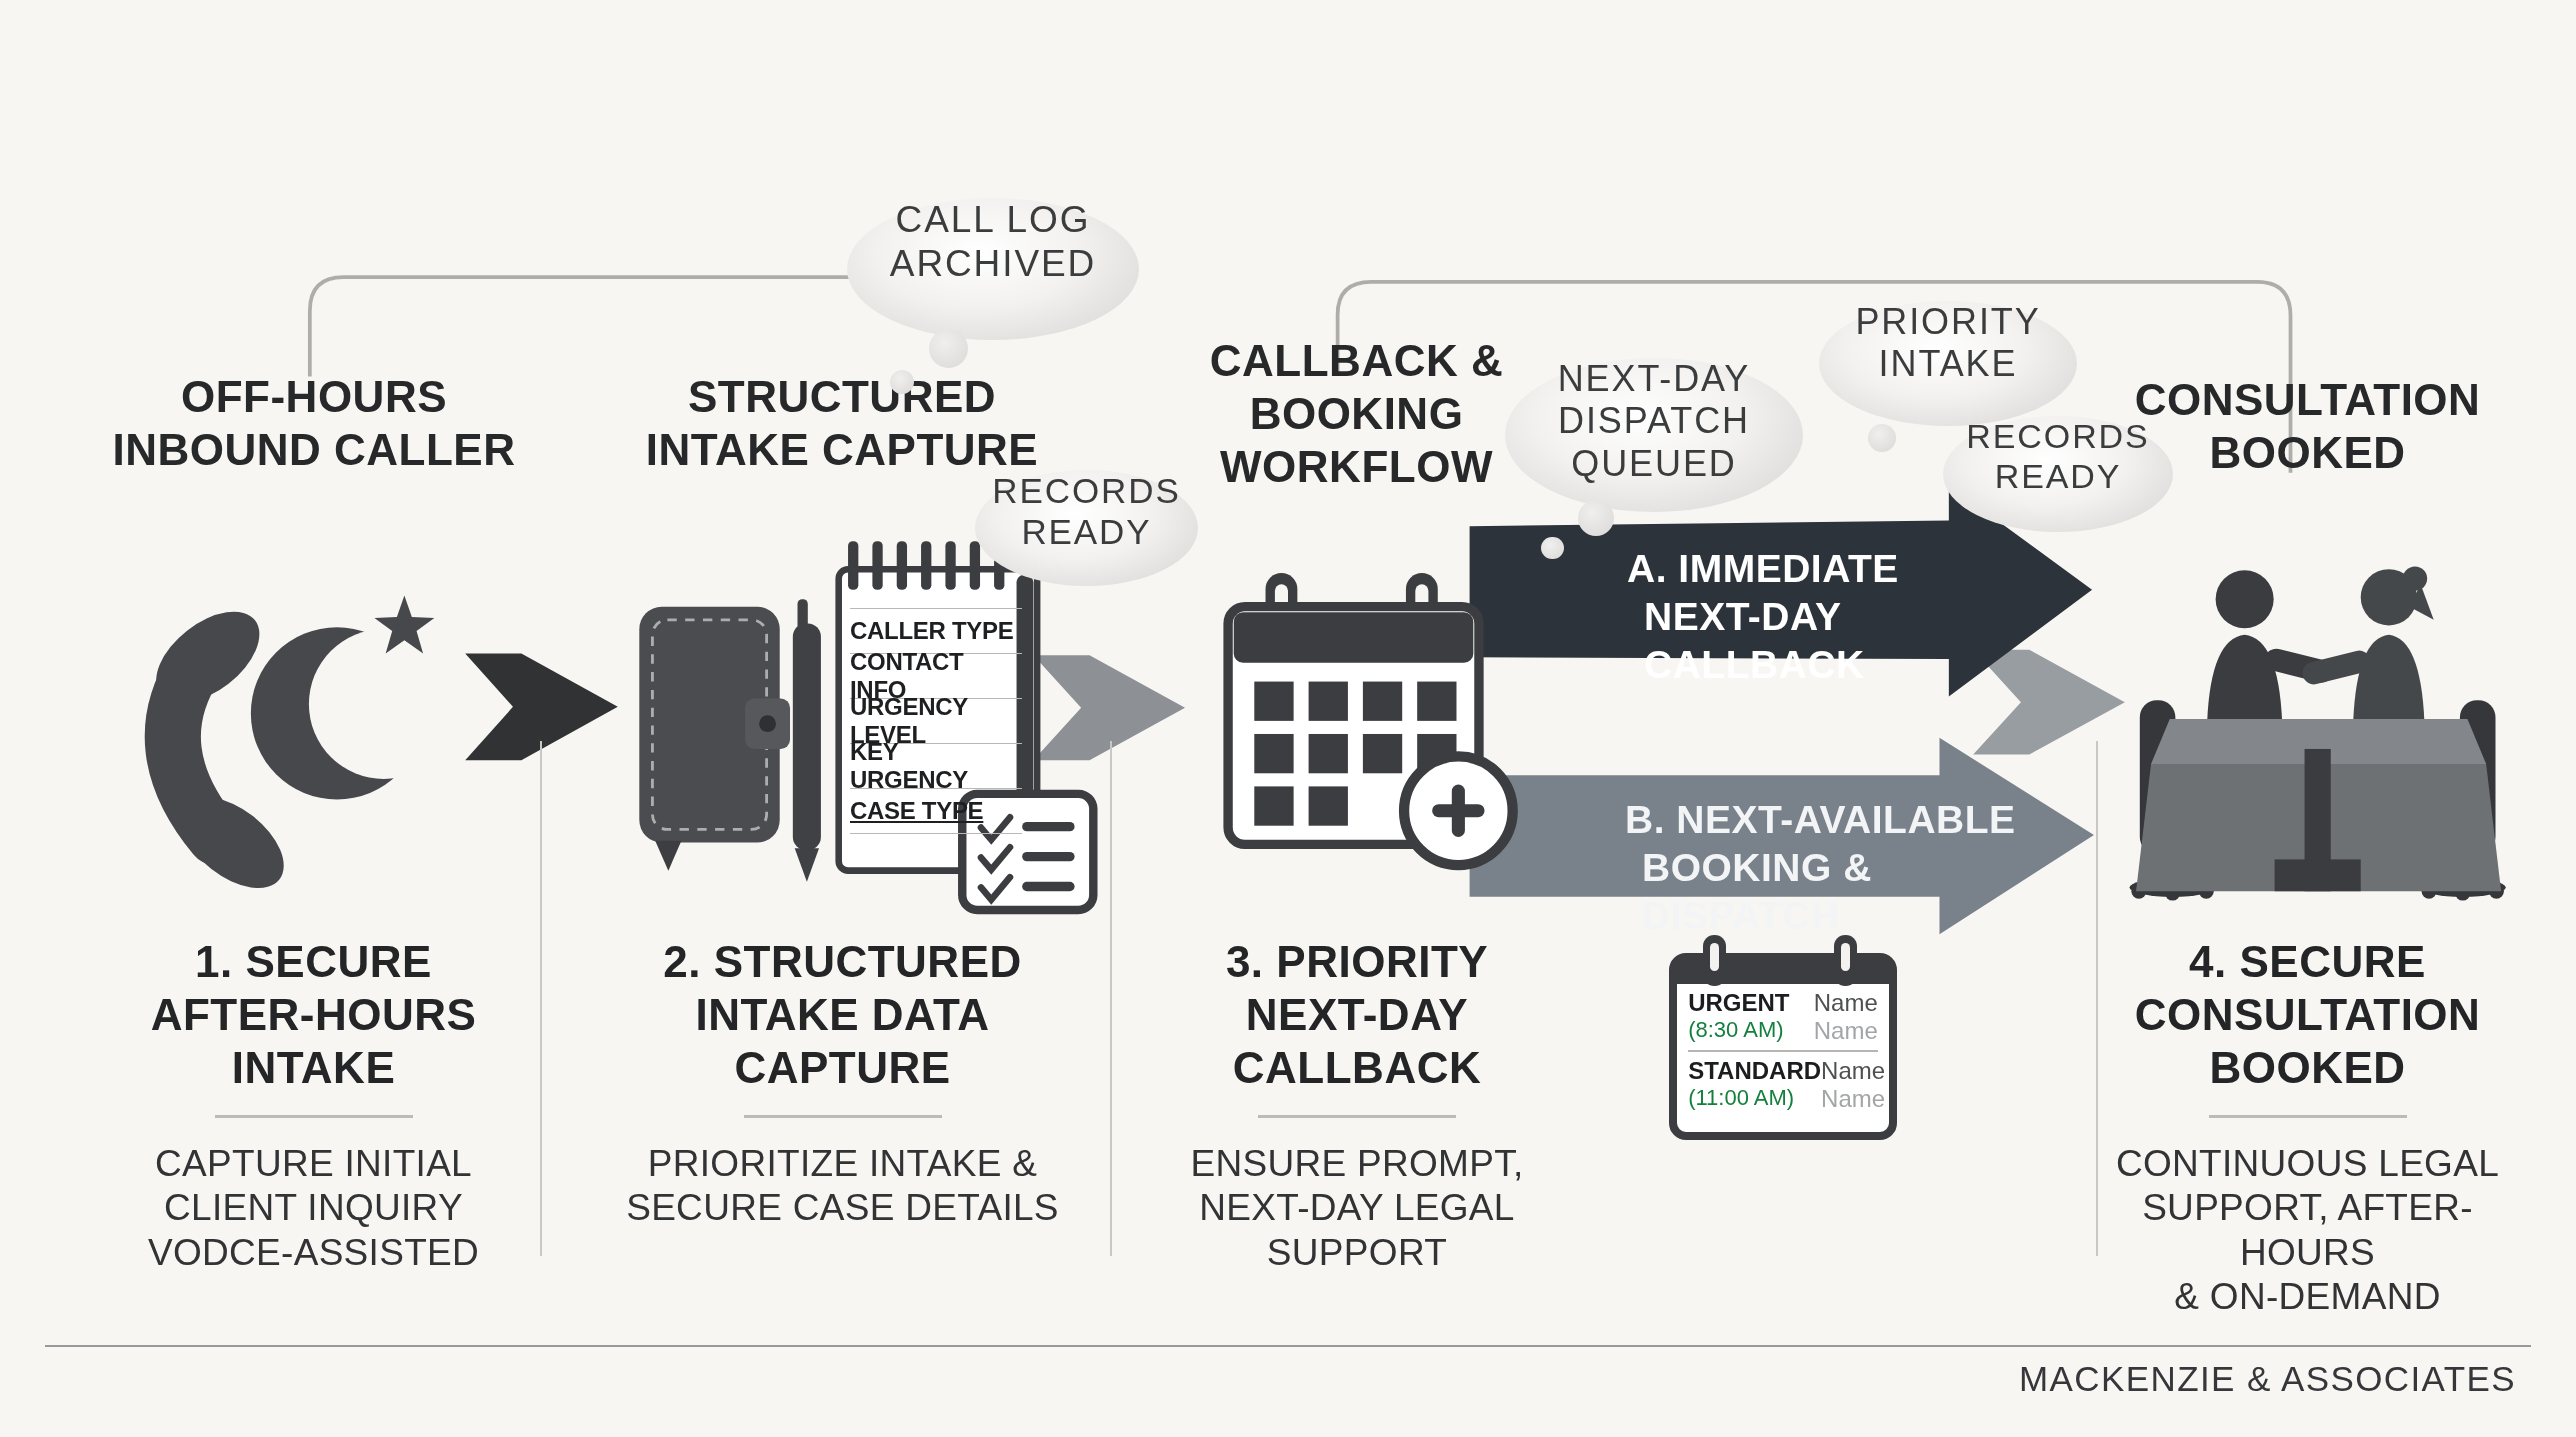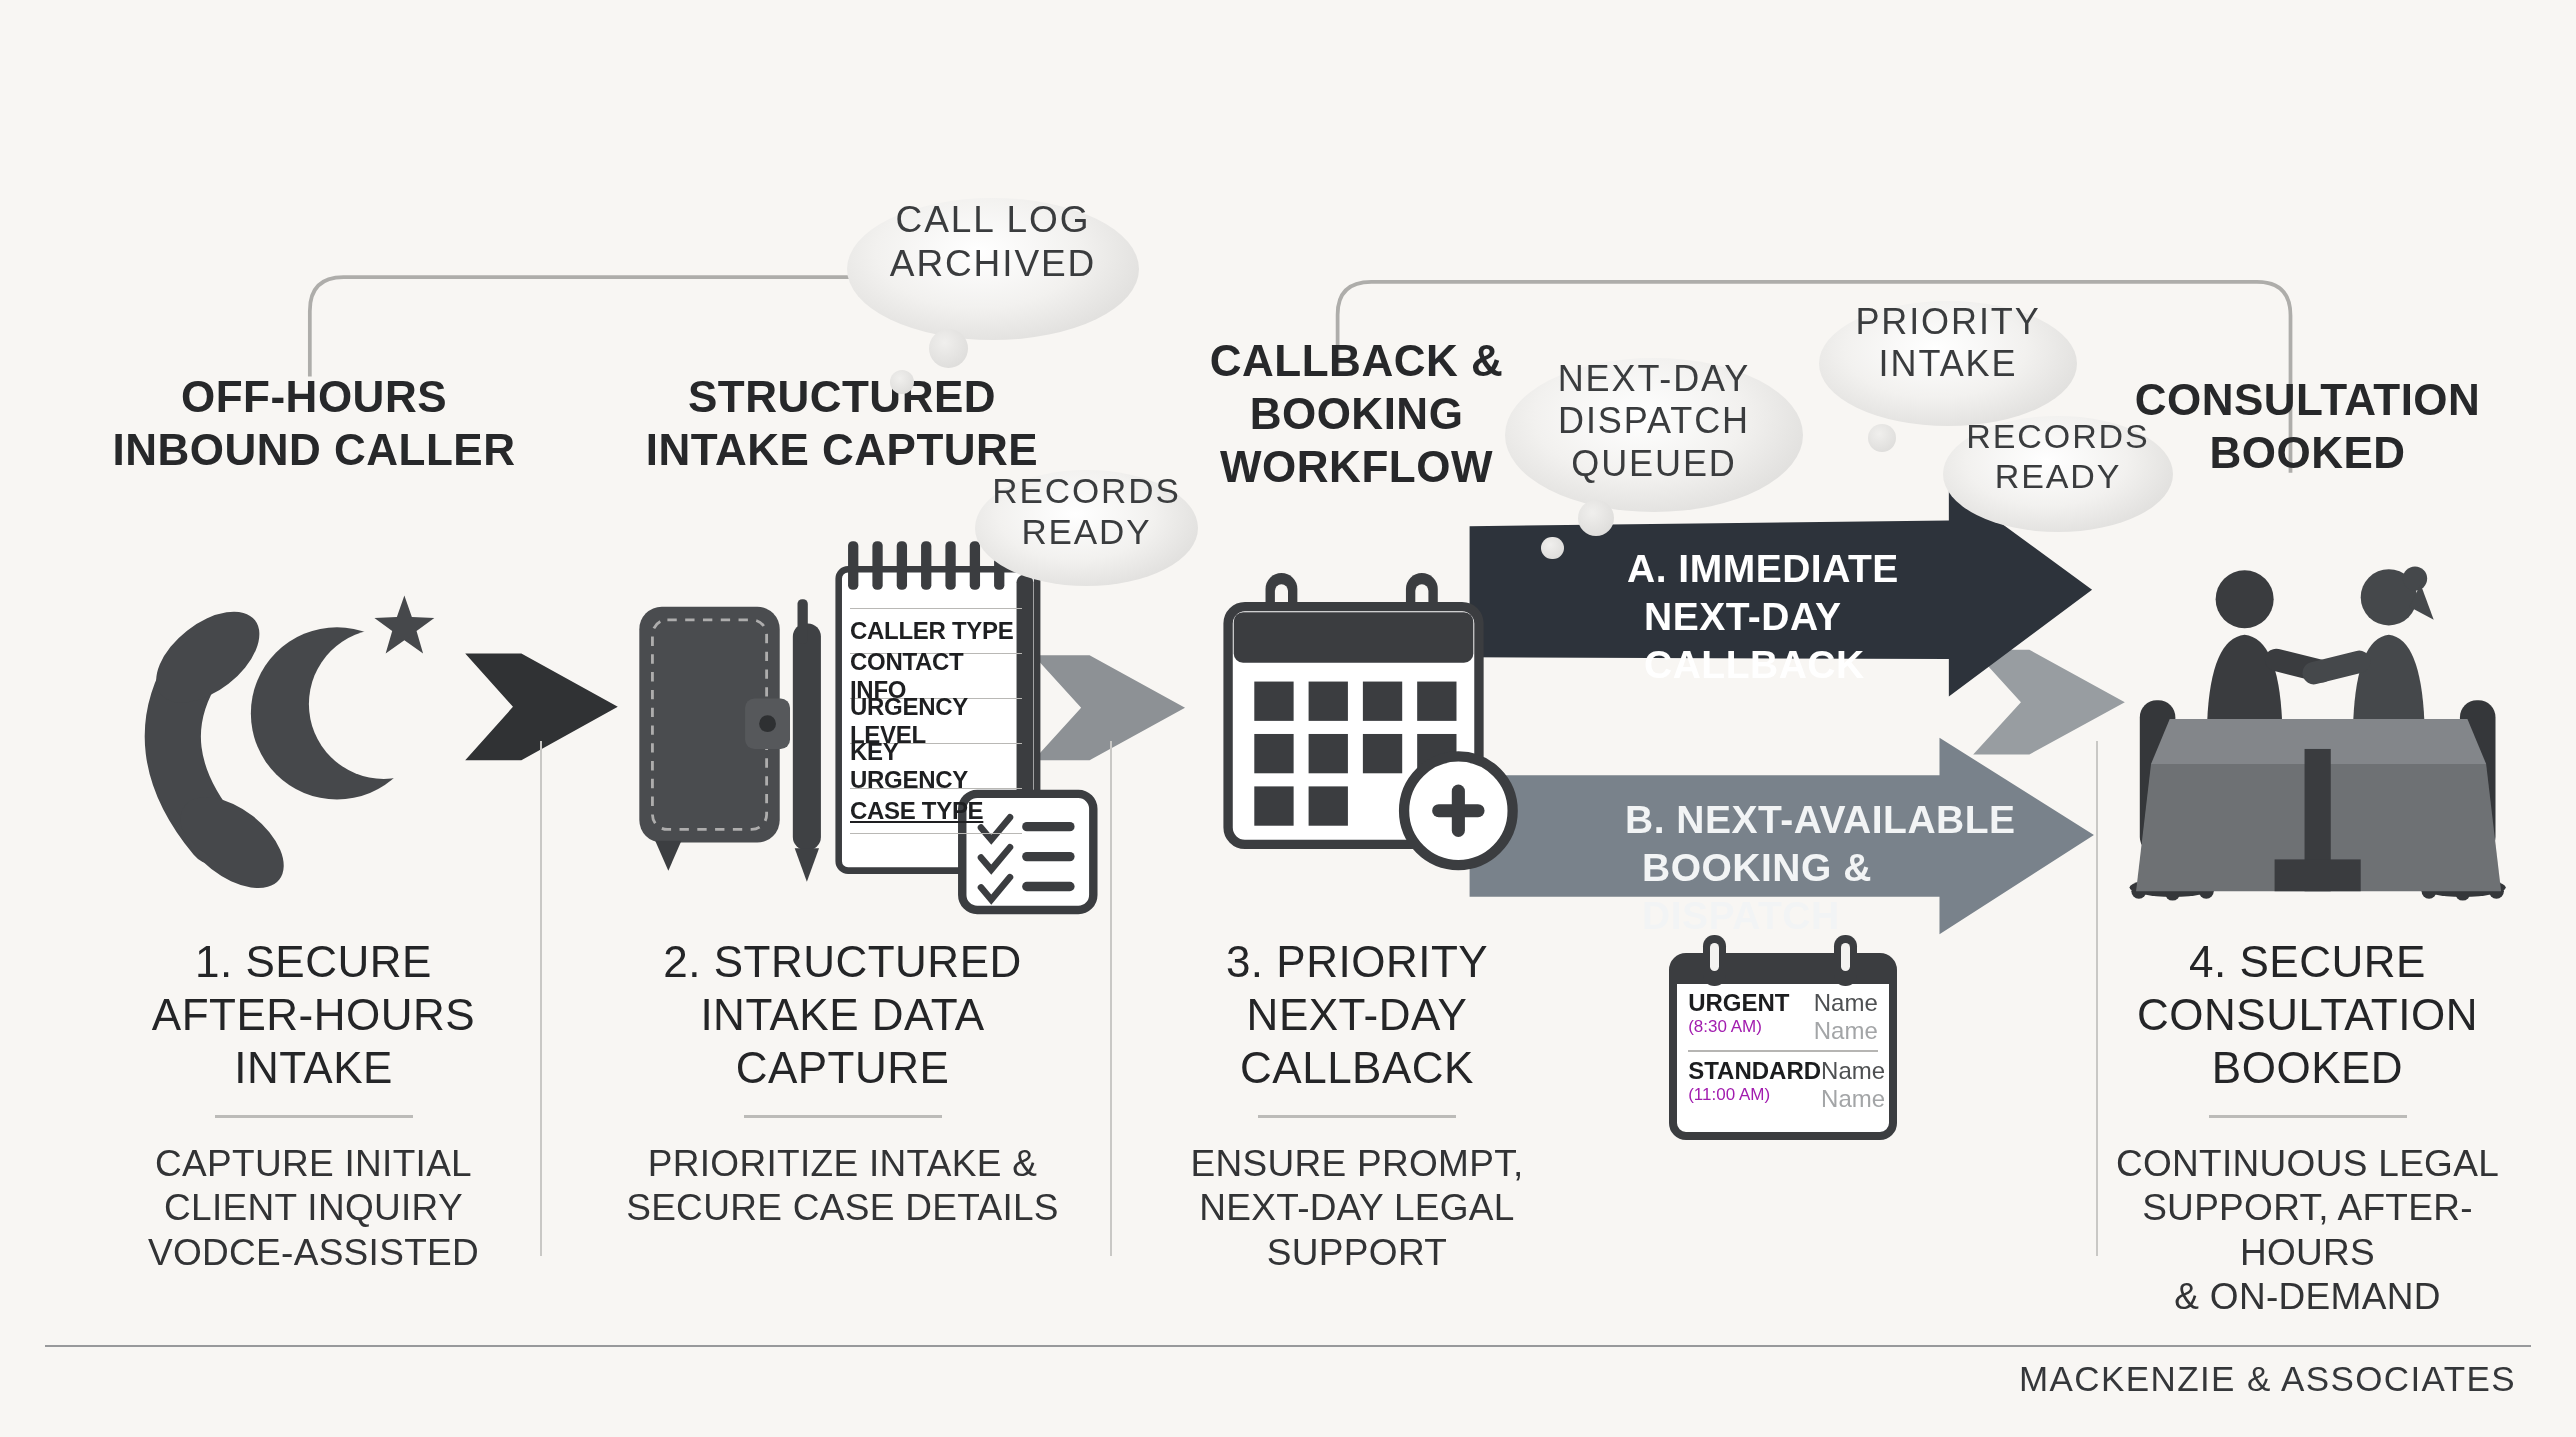--- a/index.html
+++ b/index.html
@@ -26,36 +26,36 @@
   }
   .ribbon-label{position:absolute;font-weight:bold;font-size:39px;line-height:1.23;letter-spacing:0.5px;}
   .ribbon-label .l2{padding-left:17px;}
   .fields{
     position:absolute;left:850px;top:608px;width:172px;
     font-weight:bold;font-size:24px;letter-spacing:-0.3px;color:#1e1f21;
   }
   .field-row{height:44px;display:flex;align-items:center;border-top:1.9px solid #b9b8b5;}
   .field-row:last-child{border-bottom:1.9px solid #b9b8b5;text-decoration:underline;}
   .step{position:absolute;text-align:center;}
-  .step-title{font-weight:normal;font-size:44px;line-height:1.2;letter-spacing:0.5px;color:#242527;}
+  .step-title{font-weight:bold;font-size:44px;line-height:1.2;letter-spacing:0.5px;color:#242527;}
   .step-divider{width:198px;height:2.8px;background:#bcbbb8;margin:20.6px auto 24px auto;}
   .step-desc{font-size:37px;line-height:1.2;letter-spacing:0.3px;color:#323335;}
   .sep{position:absolute;width:1.9px;background:#c9c8c5;}
   .sched{
     position:absolute;left:1669px;top:953px;width:228px;height:187px;
     background:#ffffff;border:8.4px solid #3b3d40;border-radius:17px;box-sizing:border-box;
   }
   .sched-header{height:22.5px;background:#3b3d40;}
   .sched-ring{position:absolute;width:22.5px;height:51px;background:#3b3d40;border-radius:11.2px;top:-26px;}
   .sched-ring::after{content:"";position:absolute;left:6.6px;top:7.5px;width:9.4px;height:28px;background:#f3f2f0;border-radius:4.7px;}
   .sched-body{padding:5.6px 11.2px 0 11.2px;}
   .sched-row{display:flex;justify-content:space-between;}
   .sched-left{text-align:left;}
   .sched-label{font-weight:bold;font-size:24px;color:#1c1d1f;line-height:1.15;}
-  .sched-time{font-size:17px;color:#a21caf;line-height:1.15;}
+  .sched-time{font-size:22px;color:#15803d;line-height:1.15;}
   .sched-names{text-align:left;}
   .n1{font-size:24px;color:#4e5052;line-height:1.15;}
   .n2{font-size:24px;color:#a3a5a7;line-height:1.15;}
   .sched-div{height:1.9px;background:#b6b5b3;margin:5.6px 0;}
   .footer-line{position:absolute;left:45px;right:45px;top:1345px;height:1.9px;background:#98999b;}
   .brand{
     position:absolute;right:60px;top:1359px;font-size:35px;letter-spacing:1.4px;color:#35373a;
   }
 </style>
 </head>

